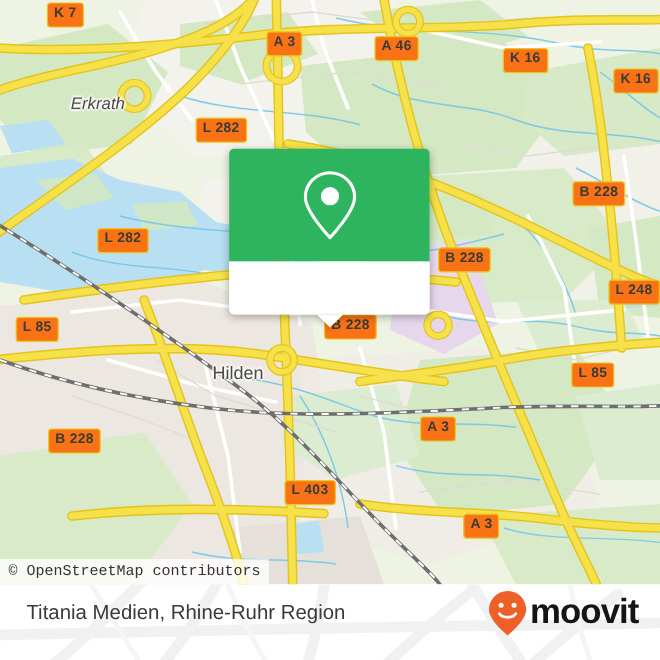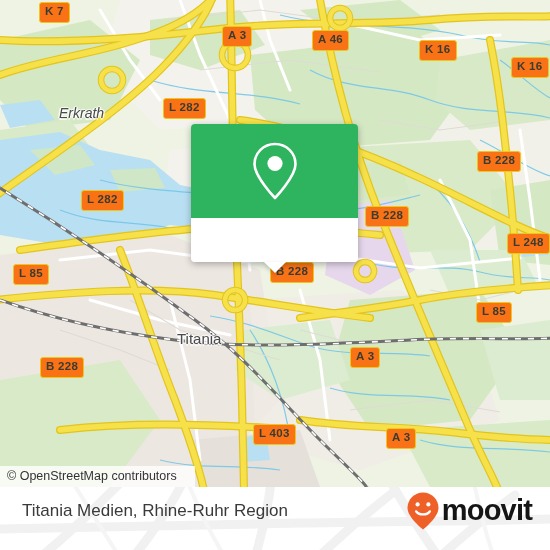--- a/index.html
+++ b/index.html
@@ -59,21 +59,20 @@
     position: absolute;
     color: #4a4a4a;
     font-family: "Liberation Sans", sans-serif;
     font-size: 15px;
     white-space: nowrap;
     text-shadow:
        1.5px 0 1px rgba(255,255,255,0.95),
       -1.5px 0 1px rgba(255,255,255,0.95),
        0 1.5px 1px rgba(255,255,255,0.95),
        0 -1.5px 1px rgba(255,255,255,0.95);
-    margin-top: 27px;
   }
   .place-label.italic { font-style: italic; font-size: 14px; }
 
   
   #info-card {
     position: absolute;
     left: 191px;
     top: 124px;
     width: 167px;
     border-radius: 4px;
@@ -116,22 +115,22 @@
   }
 
   
   #osm-attr {
     position: absolute;
     left: 0;
     bottom: 0;
     background: rgba(255,255,255,0.80);
     color: #333333;
     font-size: 12.5px;
-    font-family: Liberation Sans, sans-serif;
-    padding: 3px 18px 4px 7px;
+    font-family: Liberation Mono, monospace;
+    padding: 3px 7px 4px 7px;
     z-index: 30;
     white-space: nowrap;
   }
 
   
   #footer {
     position: absolute;
     left: 0;
     top: 487px;
     width: 550px;
@@ -335,27 +334,27 @@
         <div class="shield" style="left: 163px; top: 98px;">L 282</div>
         <div class="shield" style="left: 477px; top: 151px;">B 228</div>
         <div class="shield" style="left: 81px; top: 190px;">L 282</div>
         <div class="shield" style="left: 365px; top: 206px;">B 228</div>
         <div class="shield" style="left: 507px; top: 233px;">L 248</div>
         <div class="shield" style="left: 13px; top: 264px;">L 85</div>
         <div class="shield" style="left: 270px; top: 262px;">B 228</div>
         <div class="shield" style="left: 476px; top: 302px;">L 85</div>
         <div class="shield" style="left: 350px; top: 347px;">A 3</div>
         <div class="shield" style="left: 40px; top: 357px;">B 228</div>
-        <div class="shield" style="left: 237px; top: 424px; margin-left: 16px;">L 403</div>
+        <div class="shield" style="left: 237px; top: 400px;">L 403</div>
         <div class="shield" style="left: 386px; top: 428px;">A 3</div>
       </div>
 
     <div id="place-layer">
         <div class="place-label italic" style="left: 59px; top: 78px;">Erkrath</div>
-        <div class="place-label" style="left: 177px; top: 303px;">Titania</div>
+        <div class="place-label" style="left: 177px; top: 303px;">Hilden</div>
       </div>
 
     <div id="info-card">
       <div id="card-green">
         <svg width="52" height="62" viewBox="0 0 52 62">
           <path d="M26 4 C14.5 4 5.5 13 5.5 24.3 C5.5 36.5 26 58 26 58 C26 58 46.5 36.5 46.5 24.3 C46.5 13 37.5 4 26 4 Z" fill="none" stroke="#ffffff" stroke-width="2.6" stroke-linejoin="round"></path>
           <circle cx="26" cy="23.5" r="7.6" fill="#ffffff"></circle>
         </svg>
       </div>
       <div id="card-button">

